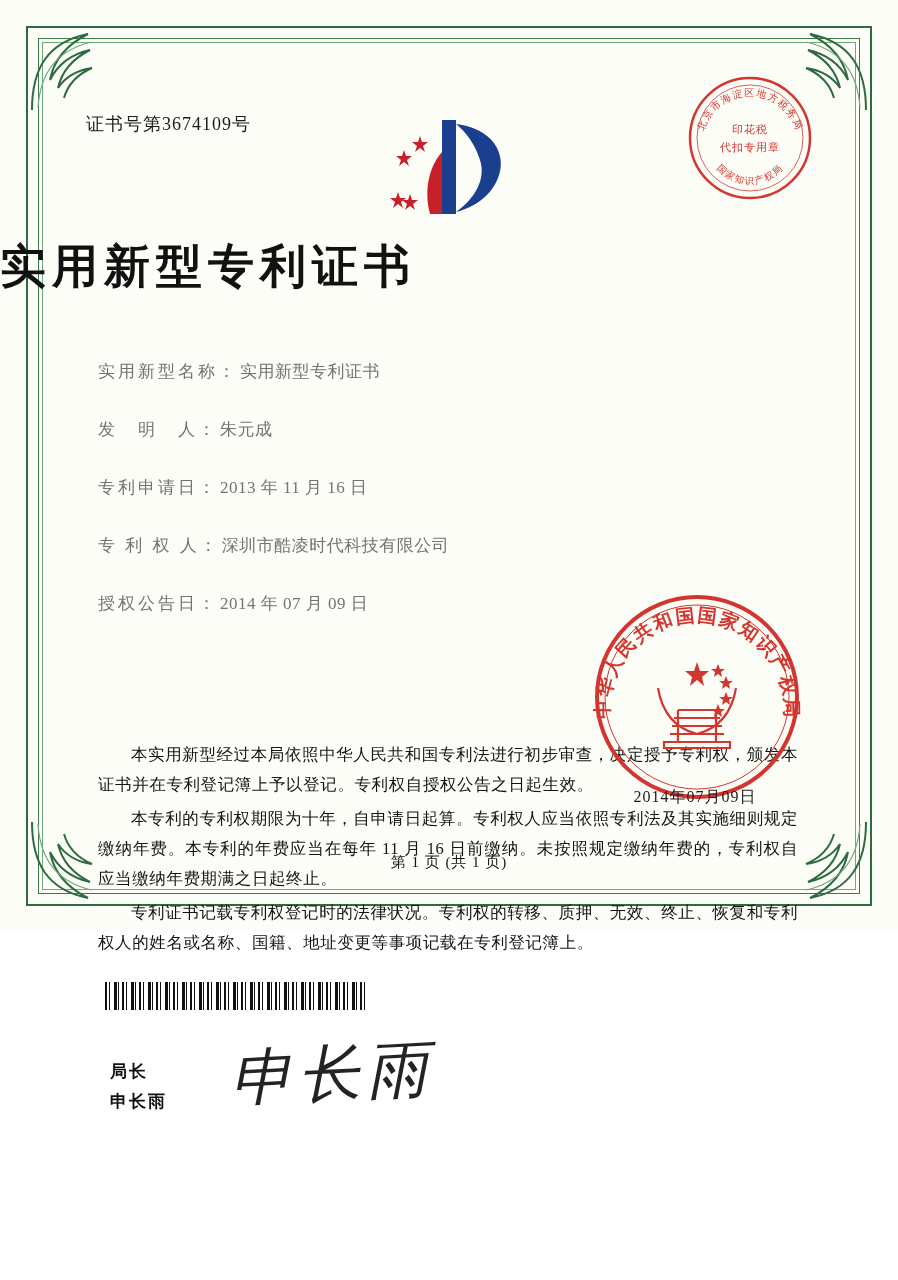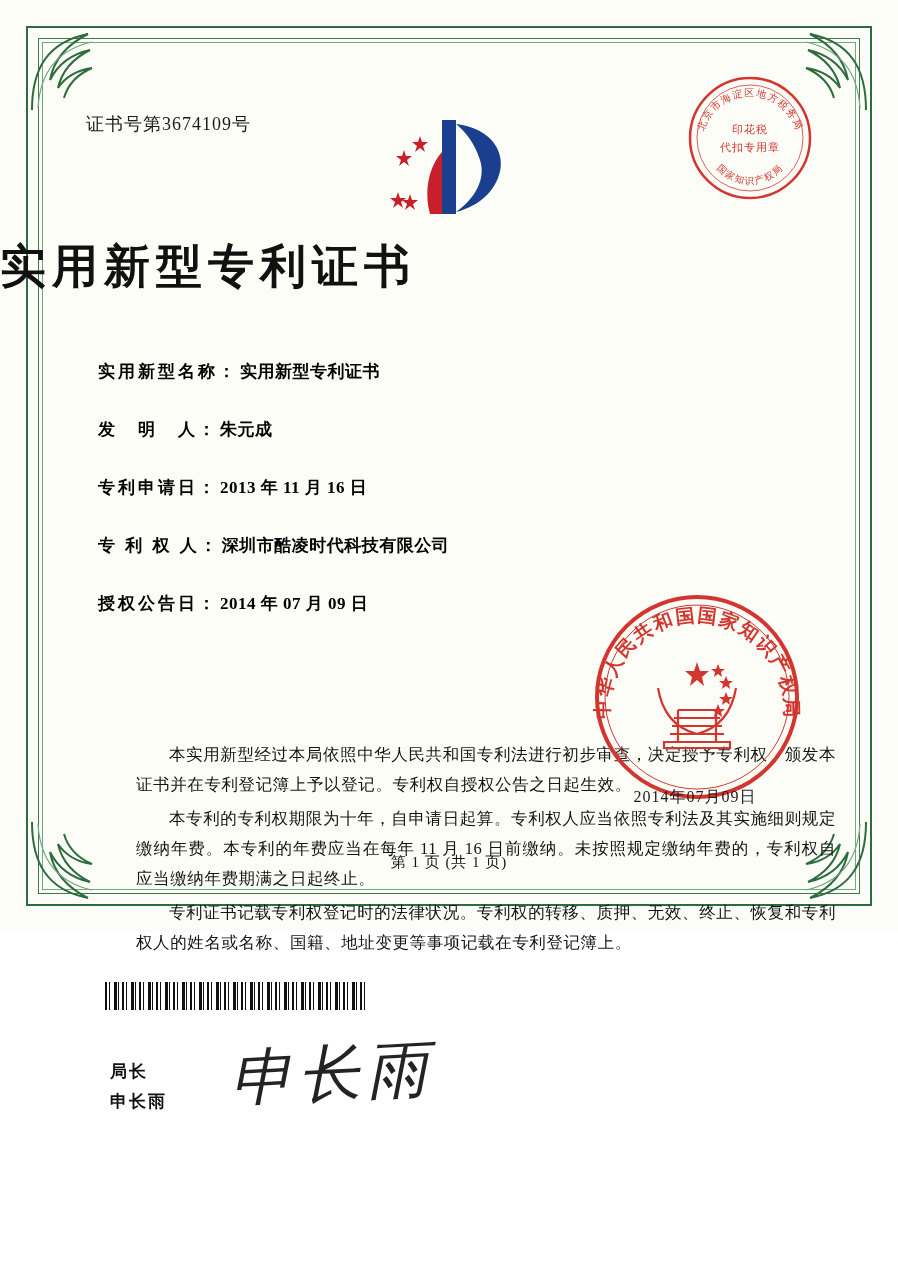--- a/index.html
+++ b/index.html
@@ -118,43 +118,41 @@
     position: absolute;
     left: 98px;
     top: 360px;
     width: 700px;
   }
   .field-row {
     display: flex;
     align-items: flex-end;
     margin-bottom: 35px;
     font-size: 17px;
-    color: #000000;
+    color: #737373;
     white-space: nowrap;
-    font-weight: bold;
   }
   .field-label {
     letter-spacing: 3px;
   }
   .field-value {
     letter-spacing: 0.5px;
     margin-left: 2px;
   }
 
   
   .body-text {
     position: absolute;
     left: 98px;
     top: 740px;
     width: 700px;
     font-size: 16.5px;
     line-height: 30px;
     color: #141414;
     text-align: justify;
-    margin-left: 38px;
   }
   .body-text p {
     margin: 0 0 4px 0;
     text-indent: 2em;
     letter-spacing: 0.6px;
   }
 
   
   .barcode {
     position: absolute;

